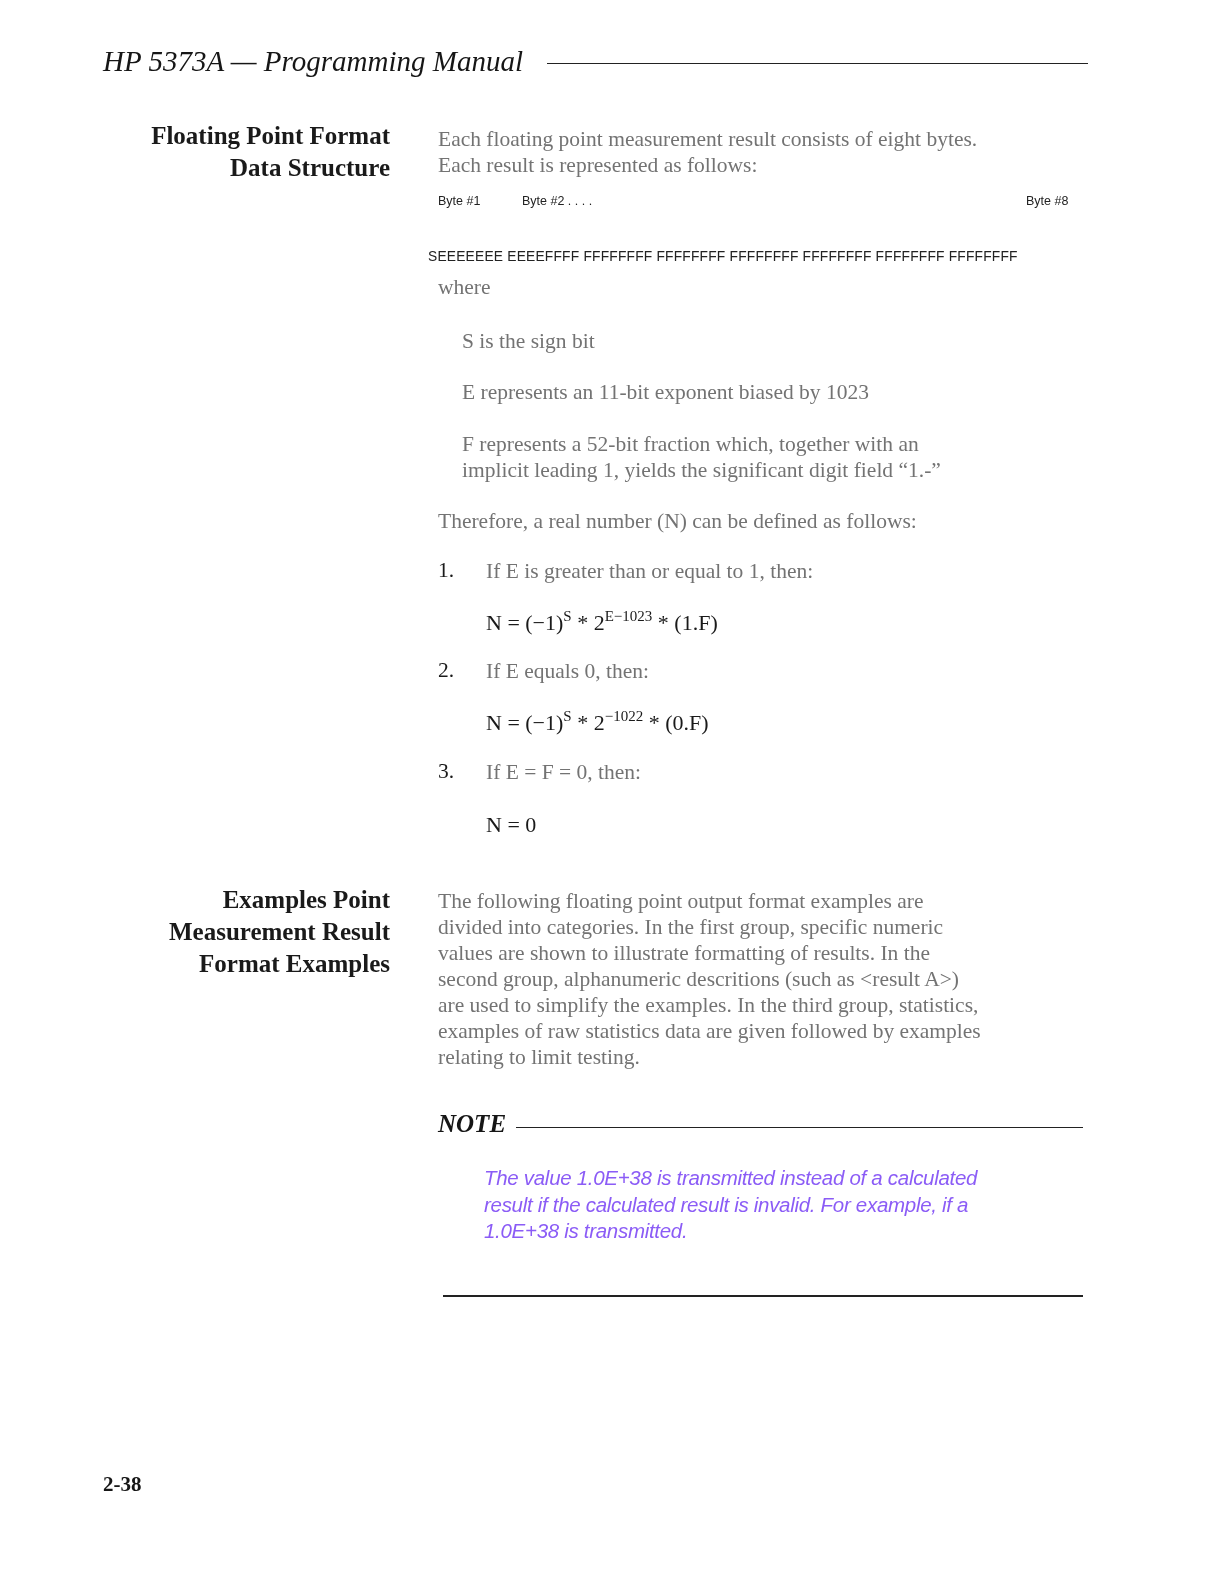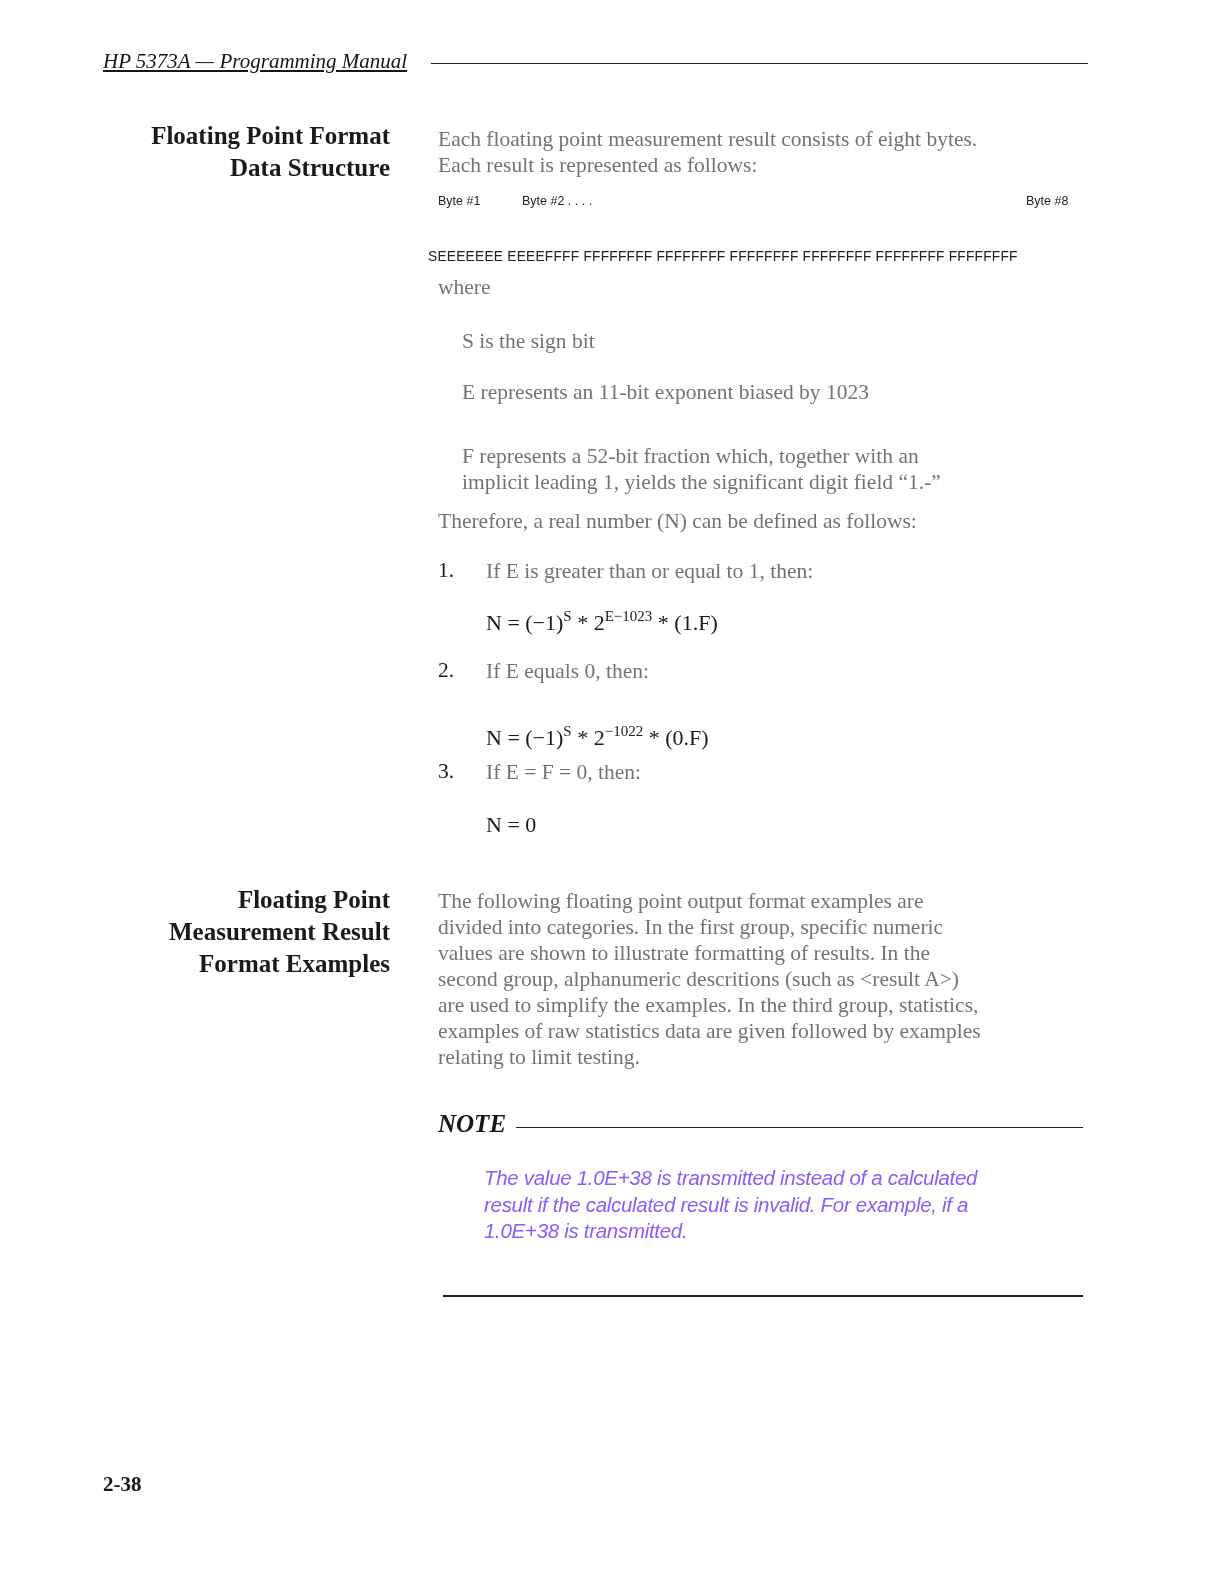--- a/index.html
+++ b/index.html
@@ -5,21 +5,21 @@
   html, body { margin: 0; padding: 0; background: #ffffff; }
   body {
     width: 1224px; height: 1584px; position: relative; overflow: hidden;
     font-family: "Liberation Serif", "DejaVu Serif", serif; color: #161616;
   }
   .running-head {
     position: absolute; left: 103px; top: 46px; width: 985px; height: 30px;
     display: flex; align-items: center;
   }
   .running-head .title {
-    font-style: italic; font-size: 21px; white-space: nowrap; text-decoration: underline;
+    font-style: italic; font-size: 29px; white-space: nowrap;
   }
   .running-head .rule {
     flex: 1; height: 0; border-top: 1.5px solid #222; margin-left: 24px; margin-top: 4px;
   }
   .side-head {
     position: absolute; right: 834px; text-align: right;
     font-weight: bold; font-size: 25px; line-height: 32px; color: #1a1a1a;
   }
   .body-text {
     position: absolute; left: 438px; font-size: 21.5px; line-height: 26px; color: #737373;
@@ -72,45 +72,45 @@
 <span class="sans-small" style="left:438px; top:194px;">Byte  #1</span>
 <span class="sans-small" style="left:522px; top:194px;">Byte  #2  .   .   .   .</span>
 <span class="sans-small" style="left:1026px; top:194px;">Byte   #8</span>
 
 <span class="sans-bits">SEEEEEEE EEEEFFFF FFFFFFFF FFFFFFFF FFFFFFFF FFFFFFFF FFFFFFFF FFFFFFFF</span>
 
 <div class="body-text" style="top:274px;">where</div>
 
 <div class="body-text indent1" style="top:328px;">S is the sign bit</div>
 <div class="body-text indent1" style="top:379px;">E represents an 11-bit exponent biased by 1023</div>
-<div class="body-text indent1" style="top:431px;margin-top:12px;">
+<div class="body-text indent1" style="top:431px;">
   <div>F represents a 52-bit fraction which, together with an</div>
   <div>implicit leading 1, yields the significant digit field “1.-”</div>
 </div>
 
 <div class="body-text" style="top:508px;">Therefore, a real number (N) can be defined as follows:</div>
 
 <span class="num" style="top:558px;">1.</span>
 <div class="body-text" style="top:558px; left:486px;">If E is greater than or equal to 1, then:</div>
 <div class="formula" style="top:608px;">
   <span>N = (−1)</span><sup>S</sup><span> * 2</span><sup>E−1023</sup><span> * (1.F)</span>
 </div>
 
 <span class="num" style="top:658px;">2.</span>
 <div class="body-text" style="top:658px; left:486px;">If E equals 0, then:</div>
-<div class="formula" style="top:708px;margin-top:15px;">
+<div class="formula" style="top:708px;">
   <span>N = (−1)</span><sup>S</sup><span> * 2</span><sup>−1022</sup><span> * (0.F)</span>
 </div>
 
 <span class="num" style="top:759px;">3.</span>
 <div class="body-text" style="top:759px; left:486px;">If E = F = 0, then:</div>
 <div class="formula" style="top:812px;">N = 0</div>
 
 <div class="side-head" style="top:884px;">
-  <div>Floating Point</div>
+  <div>Examples Point</div>
   <div>Measurement Result</div>
   <div>Format Examples</div>
 </div>
 
 <div class="body-text" style="top:888px;">
   <div>The following floating point output format examples are</div>
   <div>divided into categories. In the first group, specific numeric</div>
   <div>values are shown to illustrate formatting of results. In the</div>
   <div>second group, alphanumeric descritions (such as &lt;result A&gt;)</div>
   <div>are used to simplify the examples. In the third group, statistics,</div>

